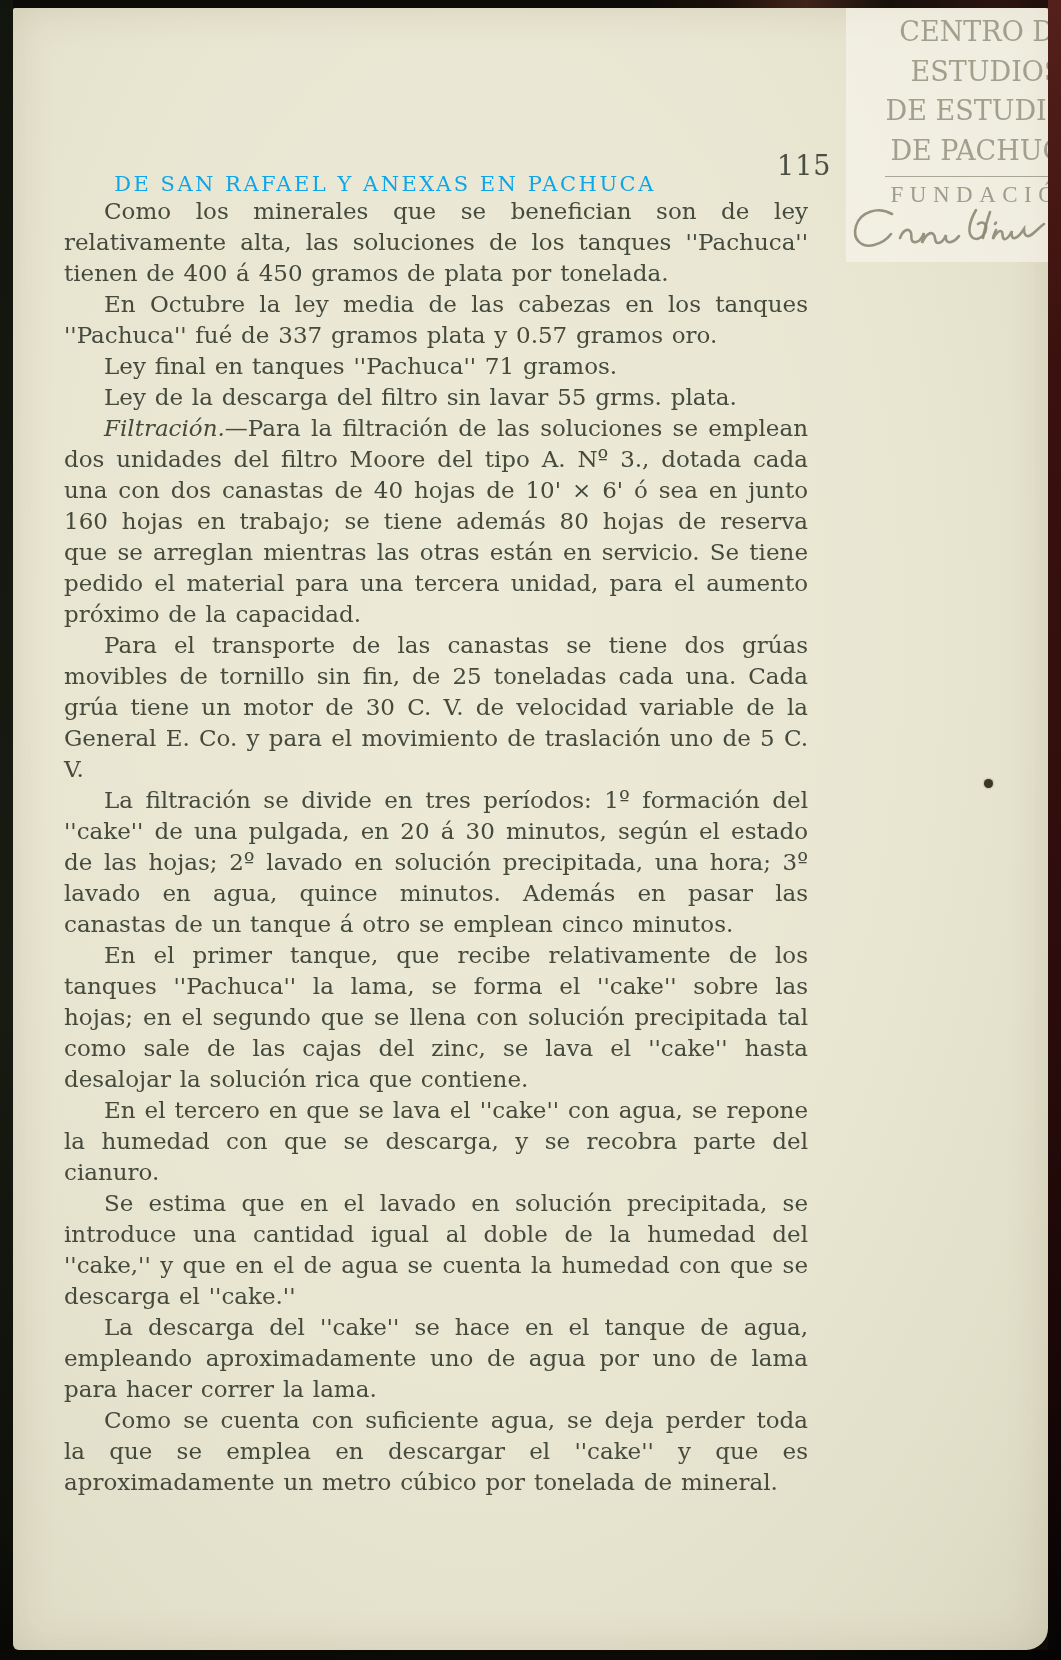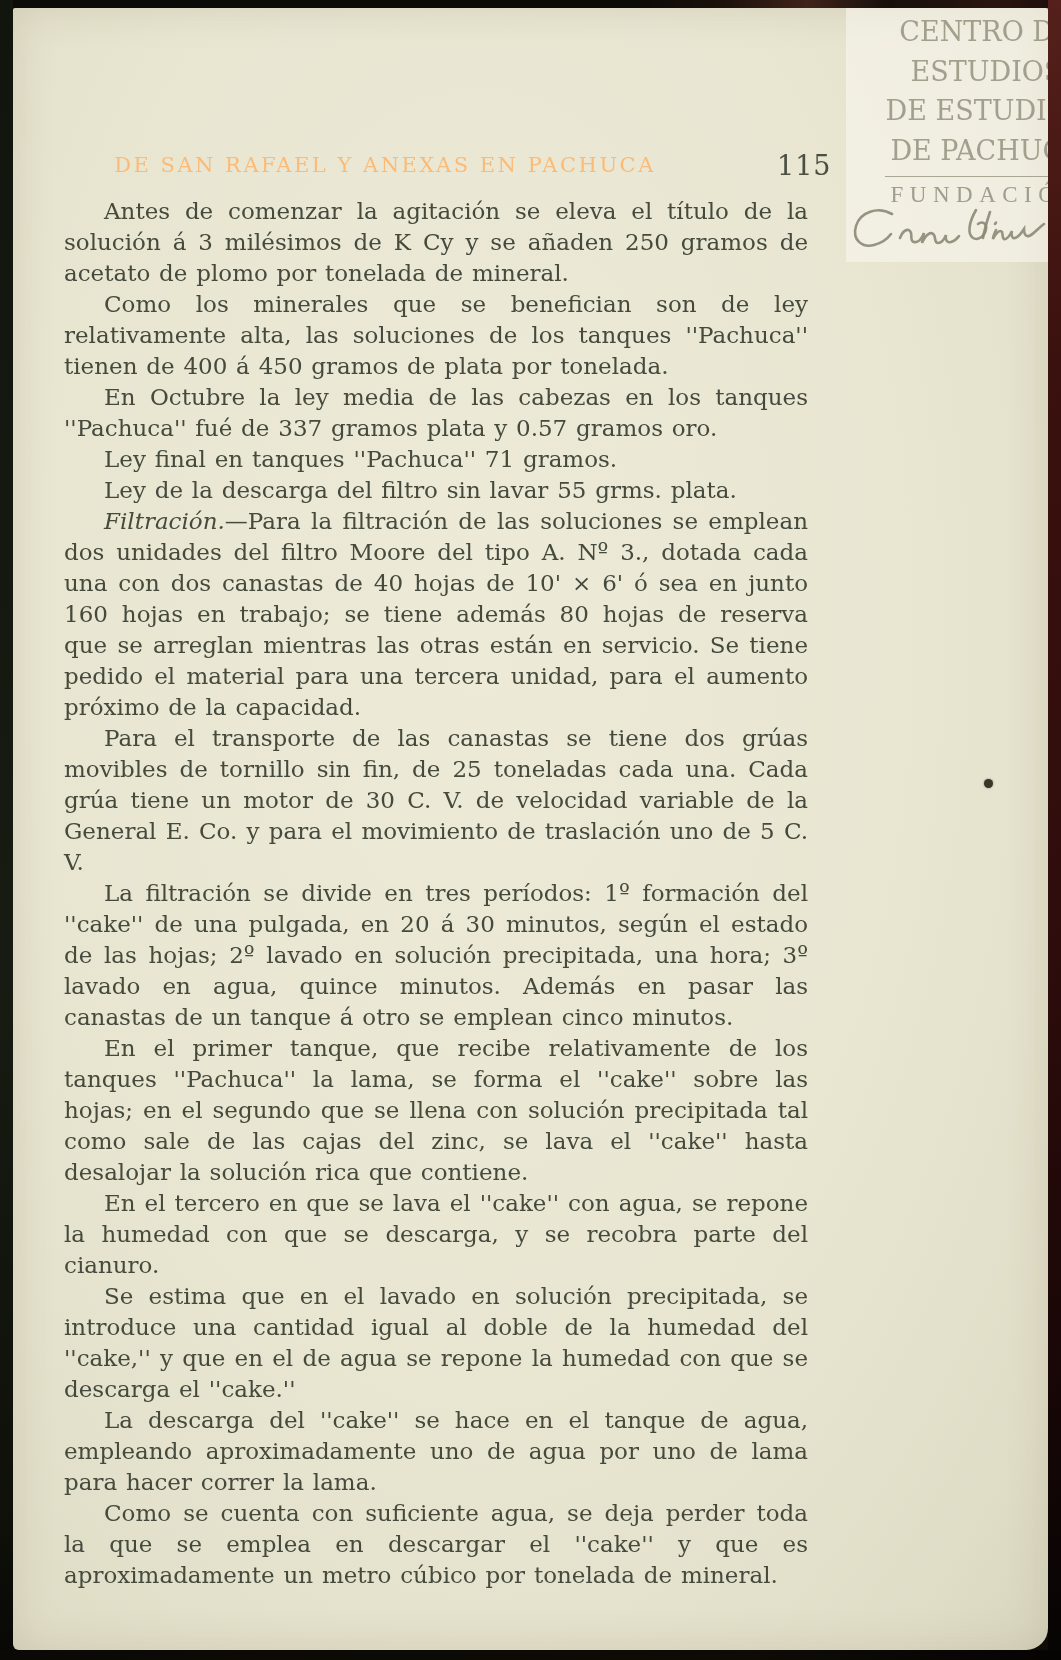--- a/index.html
+++ b/index.html
@@ -20,21 +20,21 @@
   .paper{
     position:absolute;left:13px;top:8px;right:13px;bottom:10px;z-index:1;
     background:radial-gradient(ellipse at 45% 38%, #edead8 0%, #e8e5d1 55%, #e0ddc7 88%, #d8d5bf 100%);
     border-radius:2px 3px 22px 6px;
     box-shadow:inset 0 0 40px rgba(120,110,80,0.18);
   }
   
   .header-row{position:absolute;left:65px;top:153px;width:748px;height:36px;z-index:3;}
   .running-title{
     position:absolute;left:0;right:108px;text-align:center;
-    font-size:21px;letter-spacing:2.5px;color:#fdba74;white-space:nowrap;
+    font-size:21px;letter-spacing:2.5px;color:#0ea5e9;white-space:nowrap;margin-top:19px;
   }
   .page-number{
     position:absolute;left:712px;top:-3px;font-size:27px;color:#4a4f42;letter-spacing:1px;
   }
   
   .text-block{position:absolute;left:64px;top:196px;width:744px;z-index:3;}
   .para{
     margin:0;font-size:23px;line-height:31px;color:#454a3d;
     text-align:justify;text-indent:40px;word-spacing:1.5px;
   }
@@ -72,31 +72,30 @@
 <div class="edge edge-bottom"></div>
 
 <div class="paper"></div>
 
 <div class="header-row">
   <div class="running-title">DE SAN RAFAEL Y ANEXAS EN PACHUCA</div>
   <div class="page-number">115</div>
 </div>
 
 <div class="text-block">
-  <p class="para"><span class="lead"></span><span>Antes de comenzar la agitación se eleva el título de la solución á 3 milésimos de K Cy y se añaden 250 gramos de acetato de plomo por tonelada de mineral.</span></p>
   <p class="para"><span class="lead"></span><span>Como los minerales que se benefician son de ley relativamente alta, las soluciones de los tanques ''Pachuca'' tienen de 400 á 450 gramos de plata por tonelada.</span></p>
   <p class="para"><span class="lead"></span><span>En Octubre la ley media de las cabezas en los tanques ''Pachuca'' fué de 337 gramos plata y 0.57 gramos oro.</span></p>
   <p class="para"><span class="lead"></span><span>Ley final en tanques ''Pachuca'' 71 gramos.</span></p>
   <p class="para"><span class="lead"></span><span>Ley de la descarga del filtro sin lavar 55 grms. plata.</span></p>
   <p class="para"><span class="lead">Filtración.</span><span>—Para la filtración de las soluciones se emplean dos unidades del filtro Moore del tipo A. Nº 3., dotada cada una con dos canastas de 40 hojas de 10' × 6' ó sea en junto 160 hojas en trabajo; se tiene además 80 hojas de reserva que se arreglan mientras las otras están en servicio. Se tiene pedido el material para una tercera unidad, para el aumento próximo de la capacidad.</span></p>
   <p class="para"><span class="lead"></span><span>Para el transporte de las canastas se tiene dos grúas movibles de tornillo sin fin, de 25 toneladas cada una.  Cada grúa tiene un motor de 30 C. V. de velocidad variable de la General E. Co. y para el movimiento de traslación uno de 5 C. V.</span></p>
   <p class="para"><span class="lead"></span><span>La filtración se divide en tres períodos: 1º formación del ''cake'' de una pulgada, en 20 á 30 minutos, según el estado de las hojas; 2º lavado en solución precipitada, una hora; 3º lavado en agua, quince minutos.  Además en pasar las canastas de un tanque á otro se emplean cinco minutos.</span></p>
   <p class="para"><span class="lead"></span><span>En el primer tanque, que recibe relativamente de los tanques ''Pachuca'' la lama, se forma el ''cake'' sobre las hojas; en el segundo que se llena con solución precipitada tal como sale de las cajas del zinc, se lava el ''cake'' hasta desalojar la solución rica que contiene.</span></p>
   <p class="para"><span class="lead"></span><span>En el tercero en que se lava el ''cake'' con agua, se repone la humedad con que se descarga, y se recobra parte del cianuro.</span></p>
-  <p class="para"><span class="lead"></span><span>Se estima que en el lavado en solución precipitada, se introduce una cantidad igual al doble de la humedad del ''cake,'' y que en el de agua se repone la humedad con que se descarga el ''cake.''</span></p>
+  <p class="para"><span class="lead"></span><span>Se estima que en el lavado en solución precipitada, se introduce una cantidad igual al doble de la humedad del ''cake,'' y que en el de agua se cuenta la humedad con que se descarga el ''cake.''</span></p>
   <p class="para"><span class="lead"></span><span>La descarga del ''cake'' se hace en el tanque de agua, empleando aproximadamente uno de agua por uno de lama para hacer correr la lama.</span></p>
   <p class="para"><span class="lead"></span><span>Como se cuenta con suficiente agua, se deja perder toda la que se emplea en descargar el ''cake'' y que es aproximadamente un metro cúbico por tonelada de mineral.</span></p>
 </div>
 
 <div class="watermark">
   <div class="wm-line">CENTRO DE</div>
   <div class="wm-line">ESTUDIOS</div>
   <div class="wm-line">DE ESTUDIOS</div>
   <div class="wm-line">DE PACHUCA</div>
   <hr class="wm-rule">

